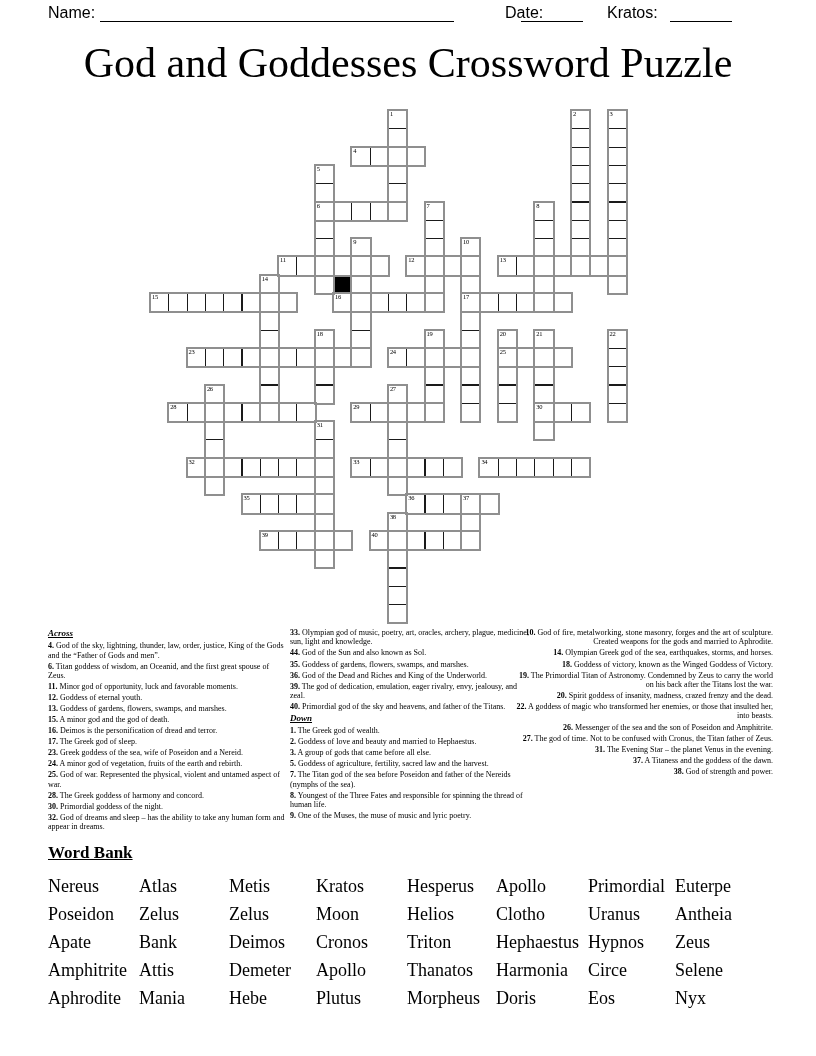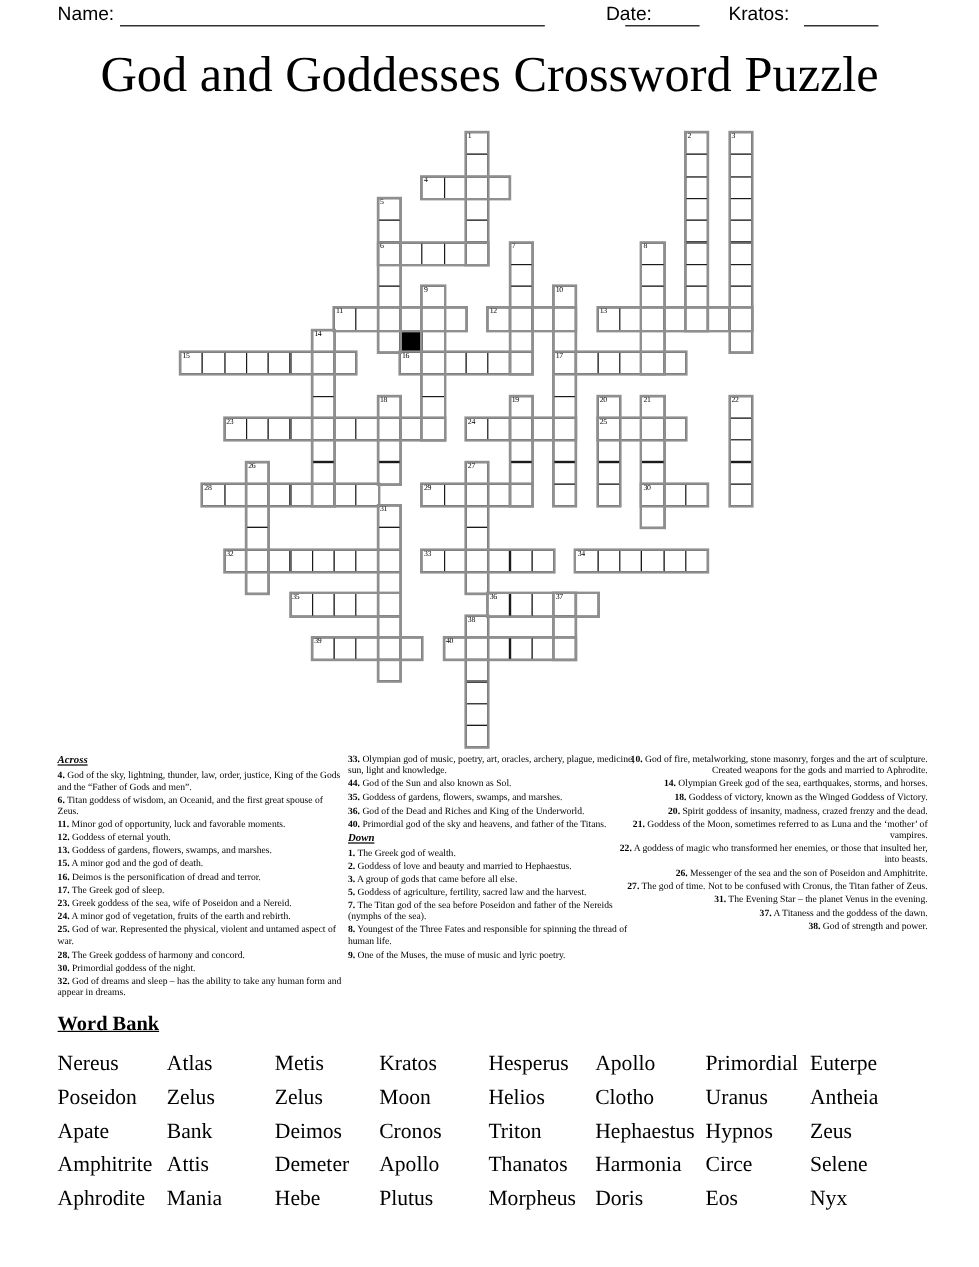--- a/index.html
+++ b/index.html
@@ -389,36 +389,37 @@
       <div class="clue"><b>25.</b> God of war. Represented the physical, violent and untamed aspect of war.</div>
       <div class="clue"><b>28.</b> The Greek goddess of harmony and concord.</div>
       <div class="clue"><b>30.</b> Primordial goddess of the night.</div>
       <div class="clue"><b>32.</b> God of dreams and sleep – has the ability to take any human form and appear in dreams.</div>
     </div>
   <div class="clue-col" id="clue-col-2">
       <div class="clue"><b>33.</b> Olympian god of music, poetry, art, oracles, archery, plague, medicine, sun, light and knowledge.</div>
       <div class="clue"><b>44.</b> God of the Sun and also known as Sol.</div>
       <div class="clue"><b>35.</b> Goddess of gardens, flowers, swamps, and marshes.</div>
       <div class="clue"><b>36.</b> God of the Dead and Riches and King of the Underworld.</div>
+      <div class="clue"><b>39.</b> The god of dedication, emulation, eager rivalry, envy, jealousy, and zeal.</div>
       <div class="clue"><b>40.</b> Primordial god of the sky and heavens, and father of the Titans.</div>
       <div class="clue-heading">Down</div>
       <div class="clue"><b>1.</b> The Greek god of wealth.</div>
       <div class="clue"><b>2.</b> Goddess of love and beauty and married to Hephaestus.</div>
       <div class="clue"><b>3.</b> A group of gods that came before all else.</div>
       <div class="clue"><b>5.</b> Goddess of agriculture, fertility, sacred law and the harvest.</div>
       <div class="clue"><b>7.</b> The Titan god of the sea before Poseidon and father of the Nereids (nymphs of the sea).</div>
       <div class="clue"><b>8.</b> Youngest of the Three Fates and responsible for spinning the thread of human life.</div>
       <div class="clue"><b>9.</b> One of the Muses, the muse of music and lyric poetry.</div>
     </div>
   <div class="clue-col" id="clue-col-3">
       <div class="clue"><b>10.</b> God of fire, metalworking, stone masonry, forges and the art of sculpture. Created weapons for the gods and married to Aphrodite.</div>
       <div class="clue"><b>14.</b> Olympian Greek god of the sea, earthquakes, storms, and horses.</div>
       <div class="clue"><b>18.</b> Goddess of victory, known as the Winged Goddess of Victory.</div>
+      <div class="clue"><b>19.</b> The Primordial Titan of Astronomy. Condemned by Zeus to carry the world on his back after the Titans lost the war.</div>
       <div class="clue"><b>20.</b> Spirit goddess of insanity, madness, crazed frenzy and the dead.</div>
-      <div class="clue"><b>21.</b> Goddess of the Moon, sometimes referred to as Luna and the ‘mother’ of vampires.</div>
       <div class="clue"><b>22.</b> A goddess of magic who transformed her enemies, or those that insulted her, into beasts.</div>
       <div class="clue"><b>26.</b> Messenger of the sea and the son of Poseidon and Amphitrite.</div>
       <div class="clue"><b>27.</b> The god of time. Not to be confused with Cronus, the Titan father of Zeus.</div>
       <div class="clue"><b>31.</b> The Evening Star – the planet Venus in the evening.</div>
       <div class="clue"><b>37.</b> A Titaness and the goddess of the dawn.</div>
       <div class="clue"><b>38.</b> God of strength and power.</div>
     </div>
 </div>
 
 <div id="wb-heading">Word Bank</div>

